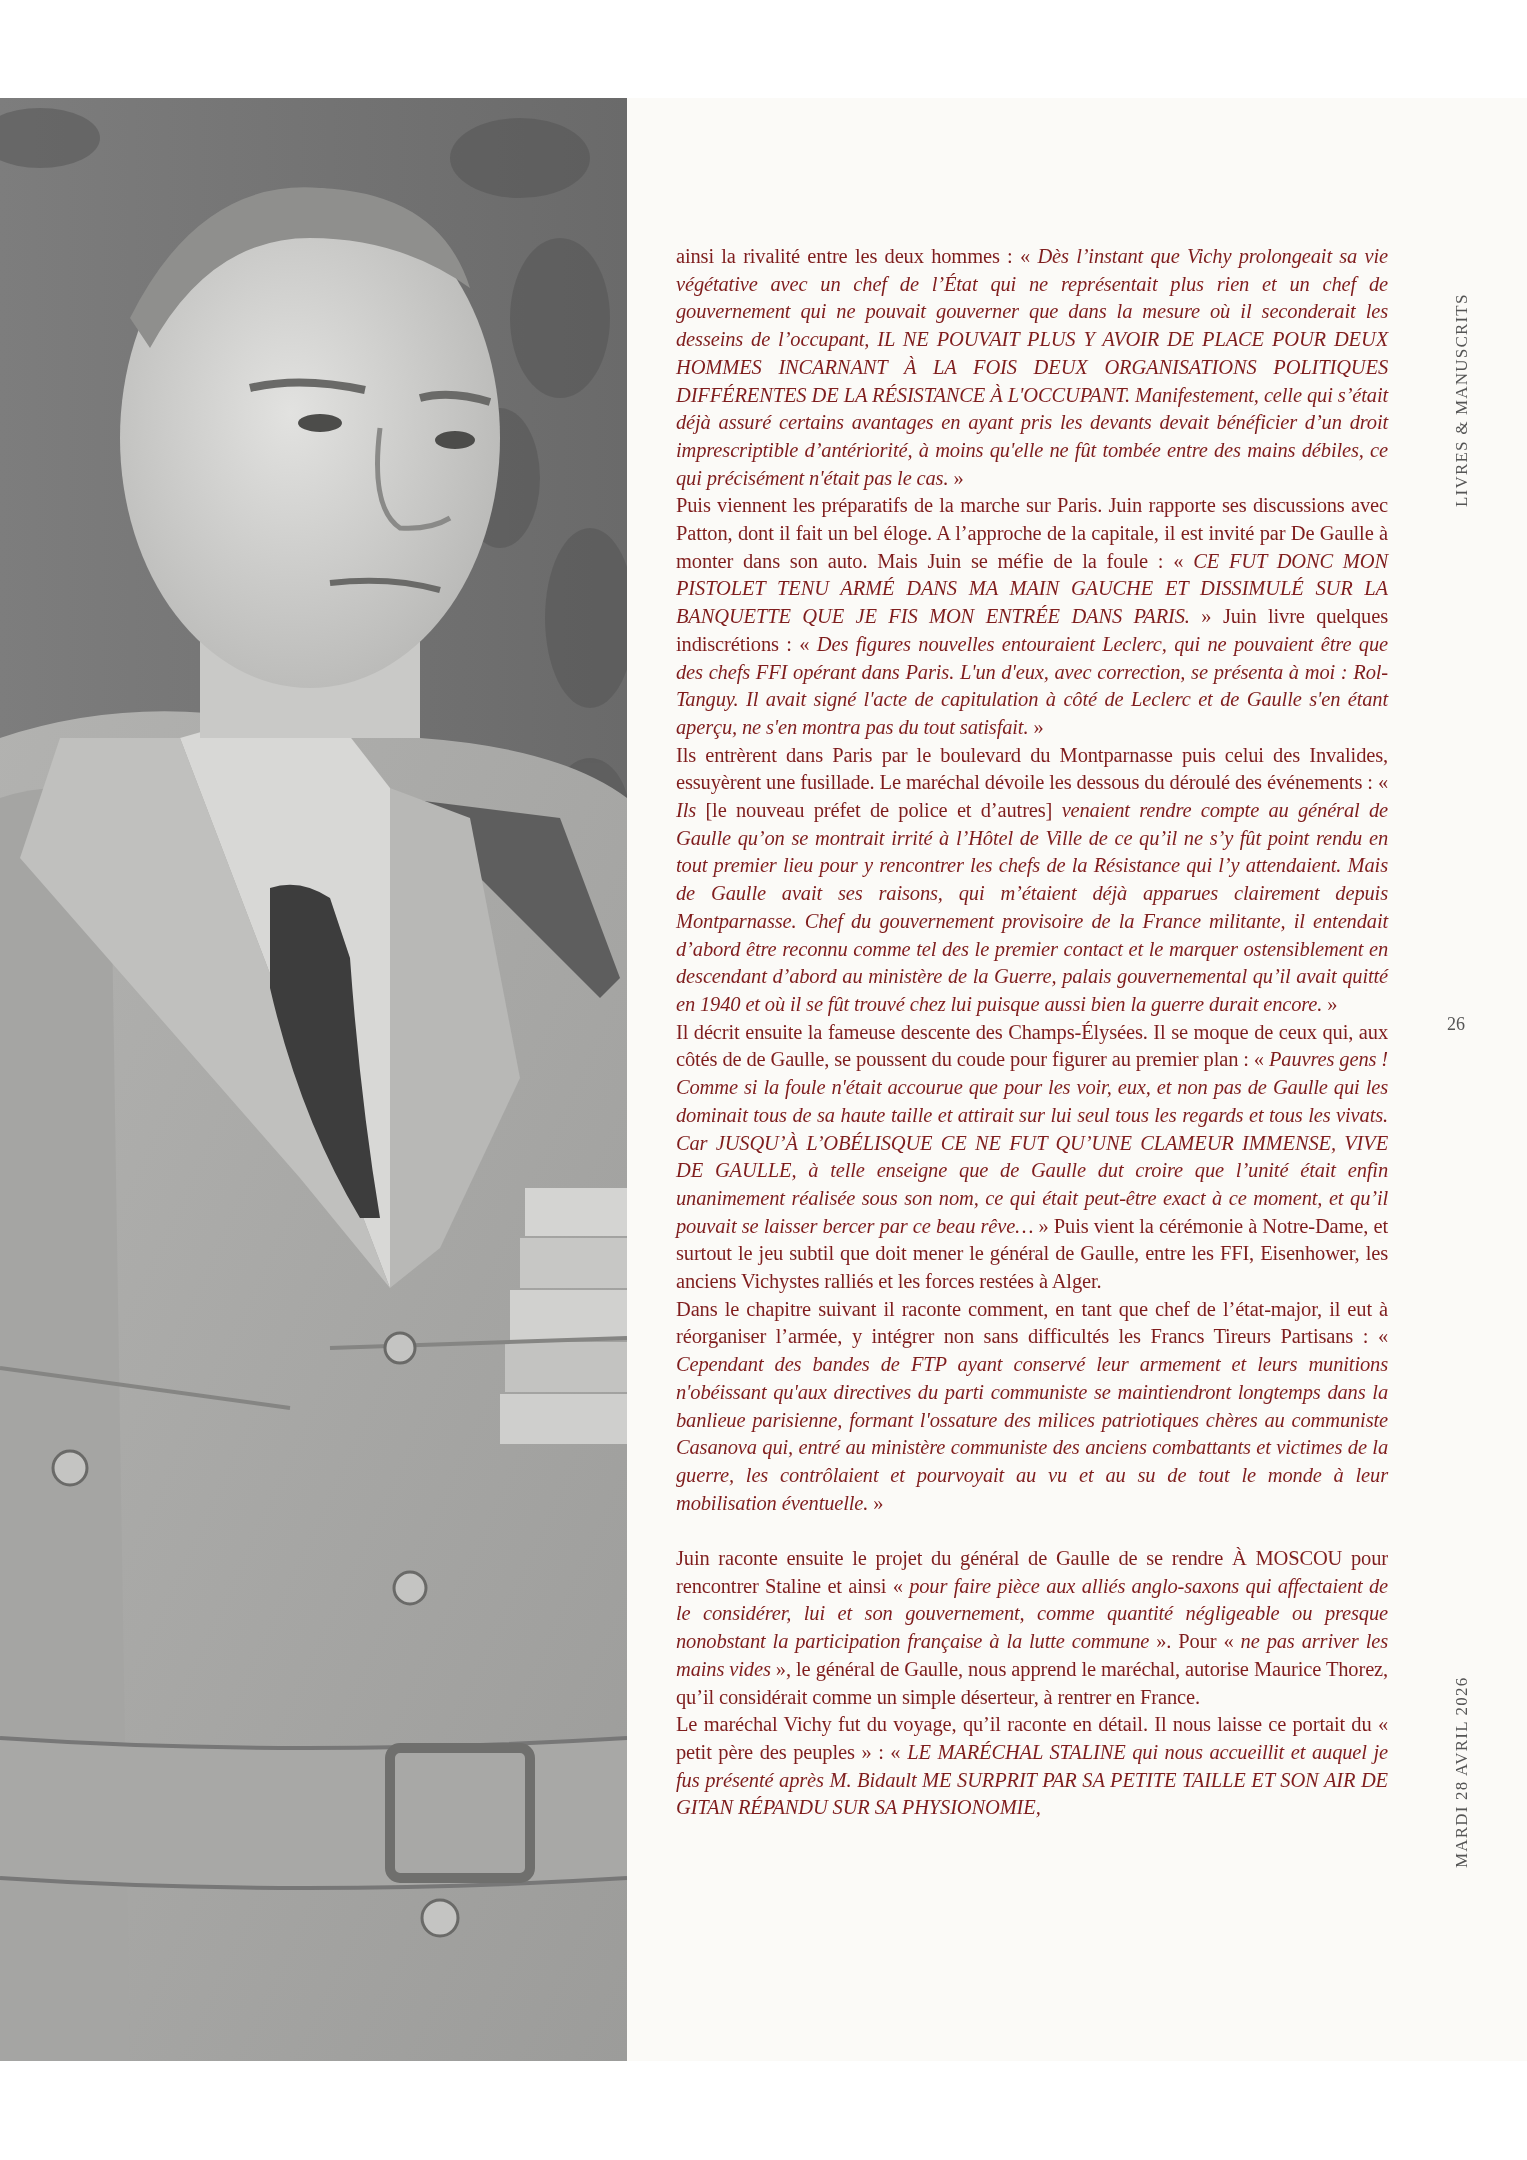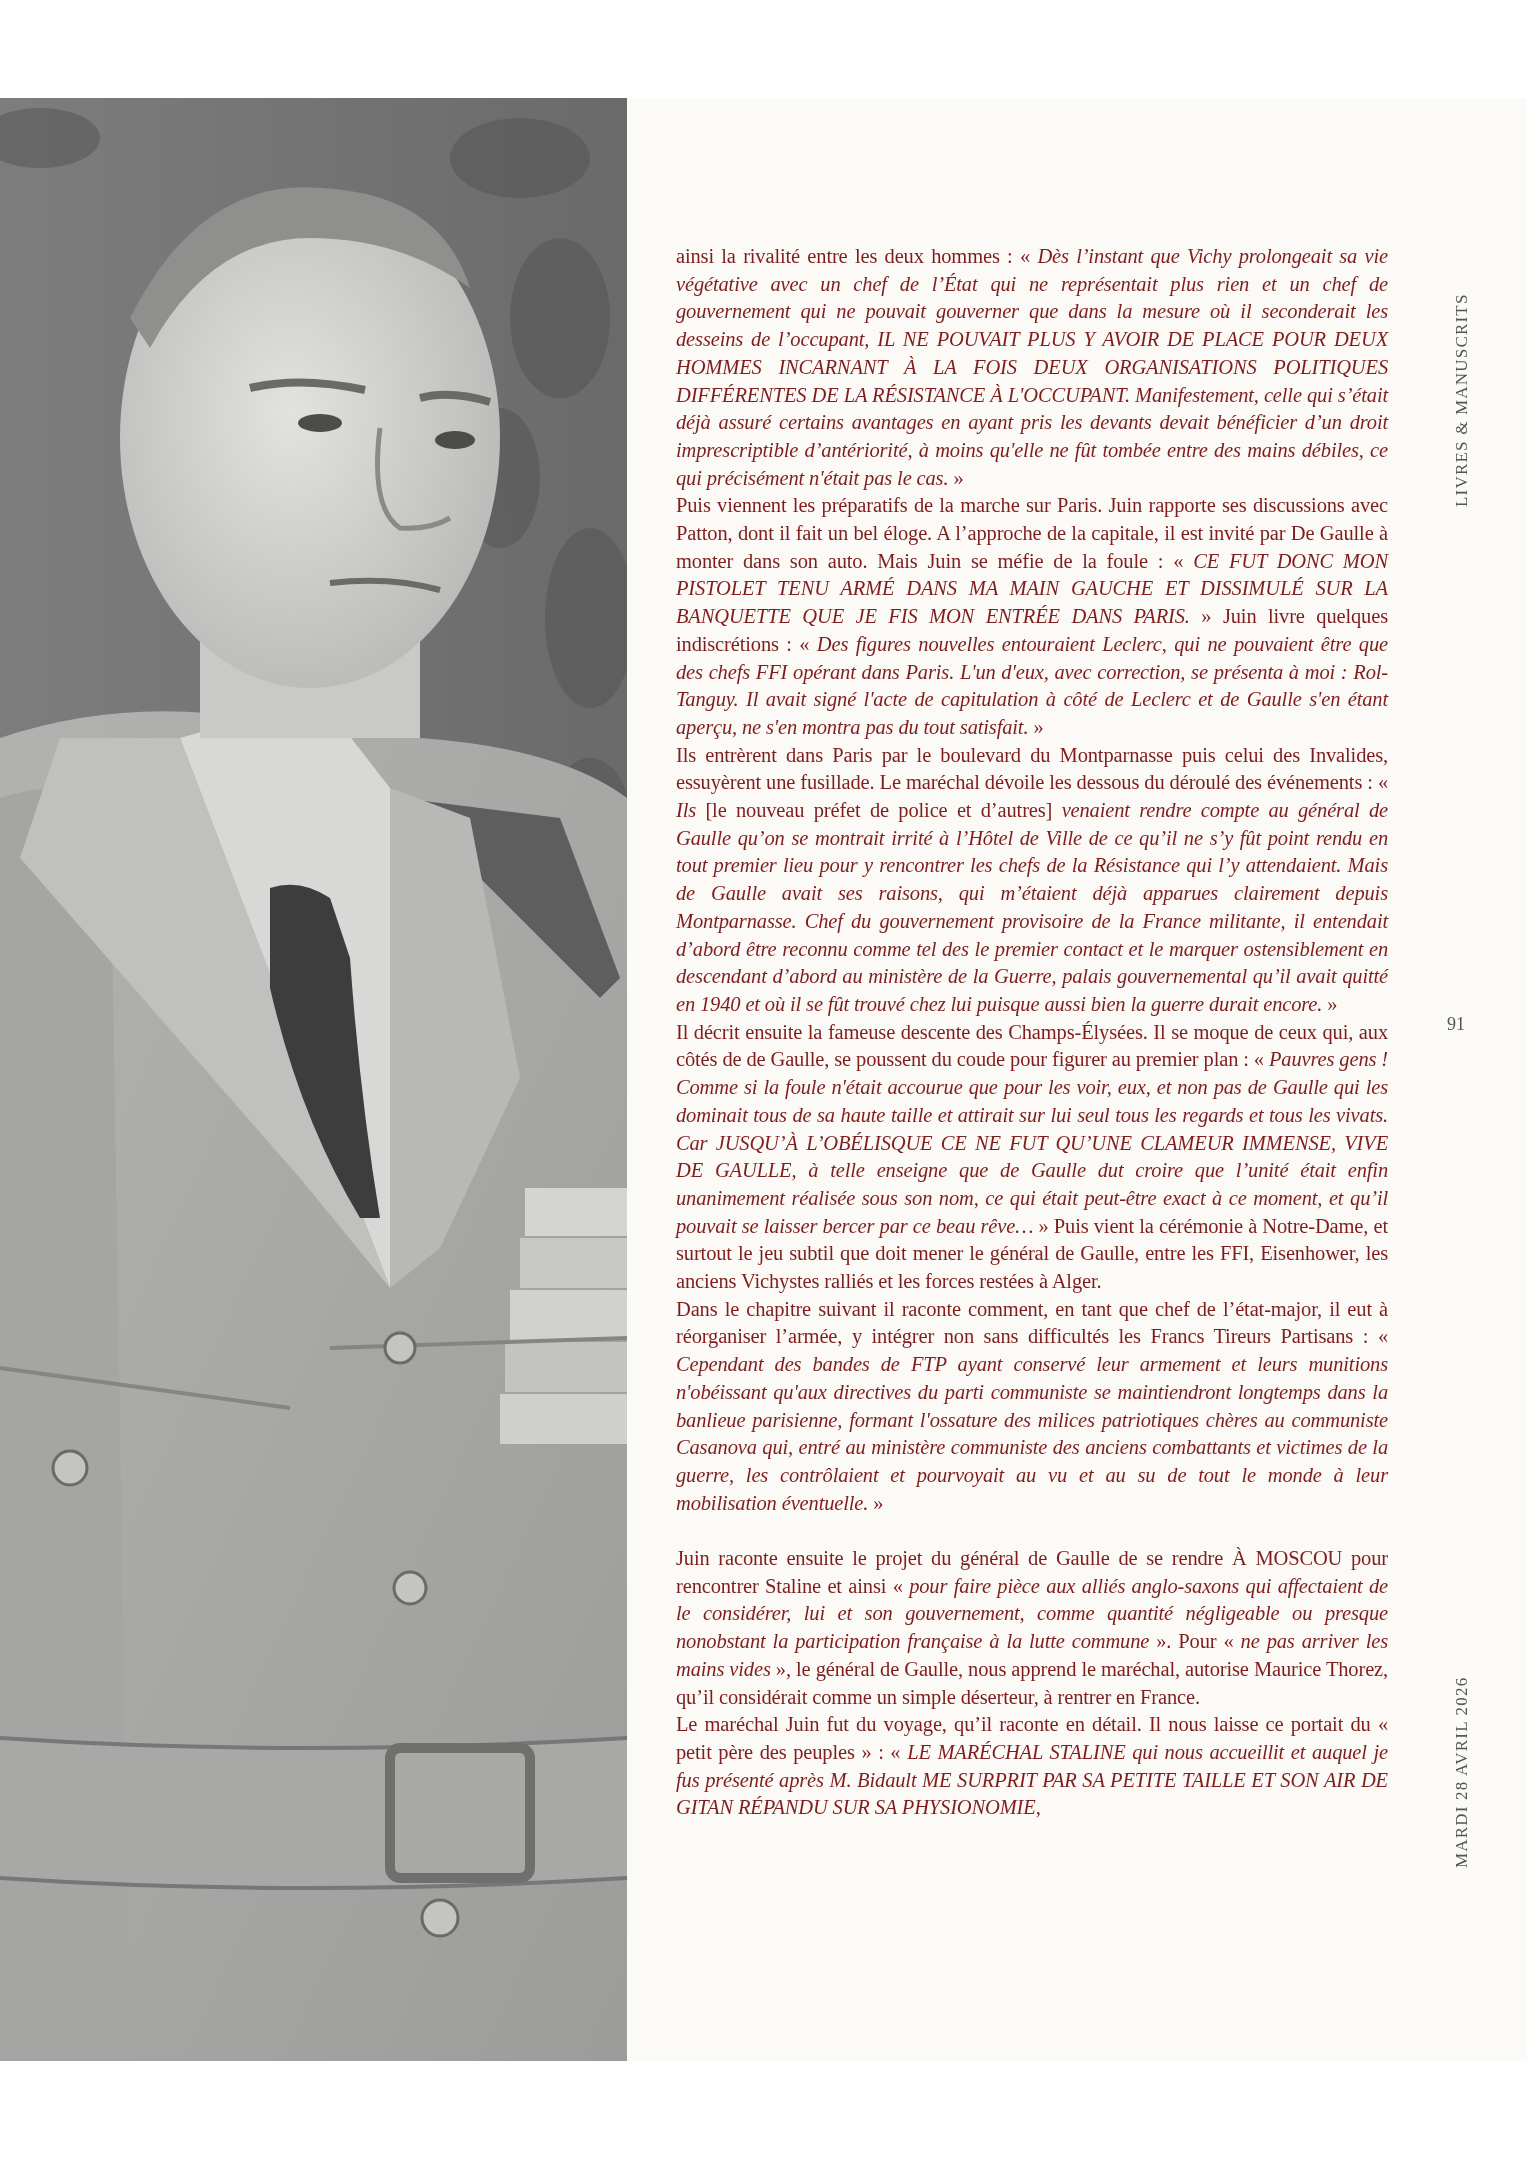--- a/index.html
+++ b/index.html
@@ -123,18 +123,18 @@
 
 <div class="panel"></div>
 
 <div class="article">
   <p><span>ainsi la rivalité entre les deux hommes : « </span><i>Dès l’instant que Vichy prolongeait sa vie végétative avec un chef de l’État qui ne représentait plus rien et un chef de gouvernement qui ne pouvait gouverner que dans la mesure où il seconderait les desseins de l’occupant, IL NE POUVAIT PLUS Y AVOIR DE PLACE POUR DEUX HOMMES INCARNANT À LA FOIS DEUX ORGANISATIONS POLITIQUES DIFFÉRENTES DE LA RÉSISTANCE À L'OCCUPANT. Manifestement, celle qui s’était déjà assuré certains avantages en ayant pris les devants devait bénéficier d’un droit imprescriptible d’antériorité, à moins qu'elle ne fût tombée entre des mains débiles, ce qui précisément n'était pas le cas.</i><span> »</span></p>
   <p><span>Puis viennent les préparatifs de la marche sur Paris. Juin rapporte ses discussions avec Patton, dont il fait un bel éloge. A l’approche de la capitale, il est invité par De Gaulle à monter dans son auto. Mais Juin se méfie de la foule : « </span><i>CE FUT DONC MON PISTOLET TENU ARMÉ DANS MA MAIN GAUCHE ET DISSIMULÉ SUR LA BANQUETTE QUE JE FIS MON ENTRÉE DANS PARIS.</i><span> » Juin livre quelques indiscrétions : « </span><i>Des figures nouvelles entouraient Leclerc, qui ne pouvaient être que des chefs FFI opérant dans Paris. L'un d'eux, avec correction, se présenta à moi : Rol-Tanguy. Il avait signé l'acte de capitulation à côté de Leclerc et de Gaulle s'en étant aperçu, ne s'en montra pas du tout satisfait.</i><span> »</span></p>
   <p><span>Ils entrèrent dans Paris par le boulevard du Montparnasse puis celui des Invalides, essuyèrent une fusillade. Le maréchal dévoile les dessous du déroulé des événements : « </span><i>Ils</i><span> [le nouveau préfet de police et d’autres] </span><i>venaient rendre compte au général de Gaulle qu’on se montrait irrité à l’Hôtel de Ville de ce qu’il ne s’y fût point rendu en tout premier lieu pour y rencontrer les chefs de la Résistance qui l’y attendaient. Mais de Gaulle avait ses raisons, qui m’étaient déjà apparues clairement depuis Montparnasse. Chef du gouvernement provisoire de la France militante, il entendait d’abord être reconnu comme tel des le premier contact et le marquer ostensiblement en descendant d’abord au ministère de la Guerre, palais gouvernemental qu’il avait quitté en 1940 et où il se fût trouvé chez lui puisque aussi bien la guerre durait encore.</i><span> »</span></p>
   <p><span>Il décrit ensuite la fameuse descente des Champs-Élysées. Il se moque de ceux qui, aux côtés de de Gaulle, se poussent du coude pour figurer au premier plan : « </span><i>Pauvres gens ! Comme si la foule n'était accourue que pour les voir, eux, et non pas de Gaulle qui les dominait tous de sa haute taille et attirait sur lui seul tous les regards et tous les vivats. Car JUSQU’À L’OBÉLISQUE CE NE FUT QU’UNE CLAMEUR IMMENSE, VIVE DE GAULLE, à telle enseigne que de Gaulle dut croire que l’unité était enfin unanimement réalisée sous son nom, ce qui était peut-être exact à ce moment, et qu’il pouvait se laisser bercer par ce beau rêve…</i><span> » Puis vient la cérémonie à Notre-Dame, et surtout le jeu subtil que doit mener le général de Gaulle, entre les FFI, Eisenhower, les anciens Vichystes ralliés et les forces restées à Alger.</span></p>
   <p><span>Dans le chapitre suivant il raconte comment, en tant que chef de l’état-major, il eut à réorganiser l’armée, y intégrer non sans difficultés les Francs Tireurs Partisans : « </span><i>Cependant des bandes de FTP ayant conservé leur armement et leurs munitions n'obéissant qu'aux directives du parti communiste se maintiendront longtemps dans la banlieue parisienne, formant l'ossature des milices patriotiques chères au communiste Casanova qui, entré au ministère communiste des anciens combattants et victimes de la guerre, les contrôlaient et pourvoyait au vu et au su de tout le monde à leur mobilisation éventuelle.</i><span> »</span></p>
   <p class="gap"><span>Juin raconte ensuite le projet du général de Gaulle de se rendre À MOSCOU pour rencontrer Staline et ainsi « </span><i>pour faire pièce aux alliés anglo-saxons qui affectaient de le considérer, lui et son gouvernement, comme quantité négligeable ou presque nonobstant la participation française à la lutte commune</i><span> ». Pour « </span><i>ne pas arriver les mains vides</i><span> », le général de Gaulle, nous apprend le maréchal, autorise Maurice Thorez, qu’il considérait comme un simple déserteur, à rentrer en France.</span></p>
-  <p><span>Le maréchal Juin fut du voyage, qu’il raconte en détail. Il nous laisse ce portait du « petit père des peuples » : « </span><i>LE MARÉCHAL STALINE qui nous accueillit et auquel je fus présenté après M. Bidault ME SURPRIT PAR SA PETITE TAILLE ET SON AIR DE GITAN RÉPANDU SUR SA PHYSIONOMIE,</i></p>
+  <p><span>Le maréchal Vichy fut du voyage, qu’il raconte en détail. Il nous laisse ce portait du « petit père des peuples » : « </span><i>LE MARÉCHAL STALINE qui nous accueillit et auquel je fus présenté après M. Bidault ME SURPRIT PAR SA PETITE TAILLE ET SON AIR DE GITAN RÉPANDU SUR SA PHYSIONOMIE,</i></p>
 </div>
 
 <div class="side vert section-label">LIVRES &amp; MANUSCRITS</div>
-<div class="side page-number">91</div>
+<div class="side page-number">26</div>
 <div class="side vert issue-date">MARDI 28 AVRIL 2026</div>
 
 </body></html>

